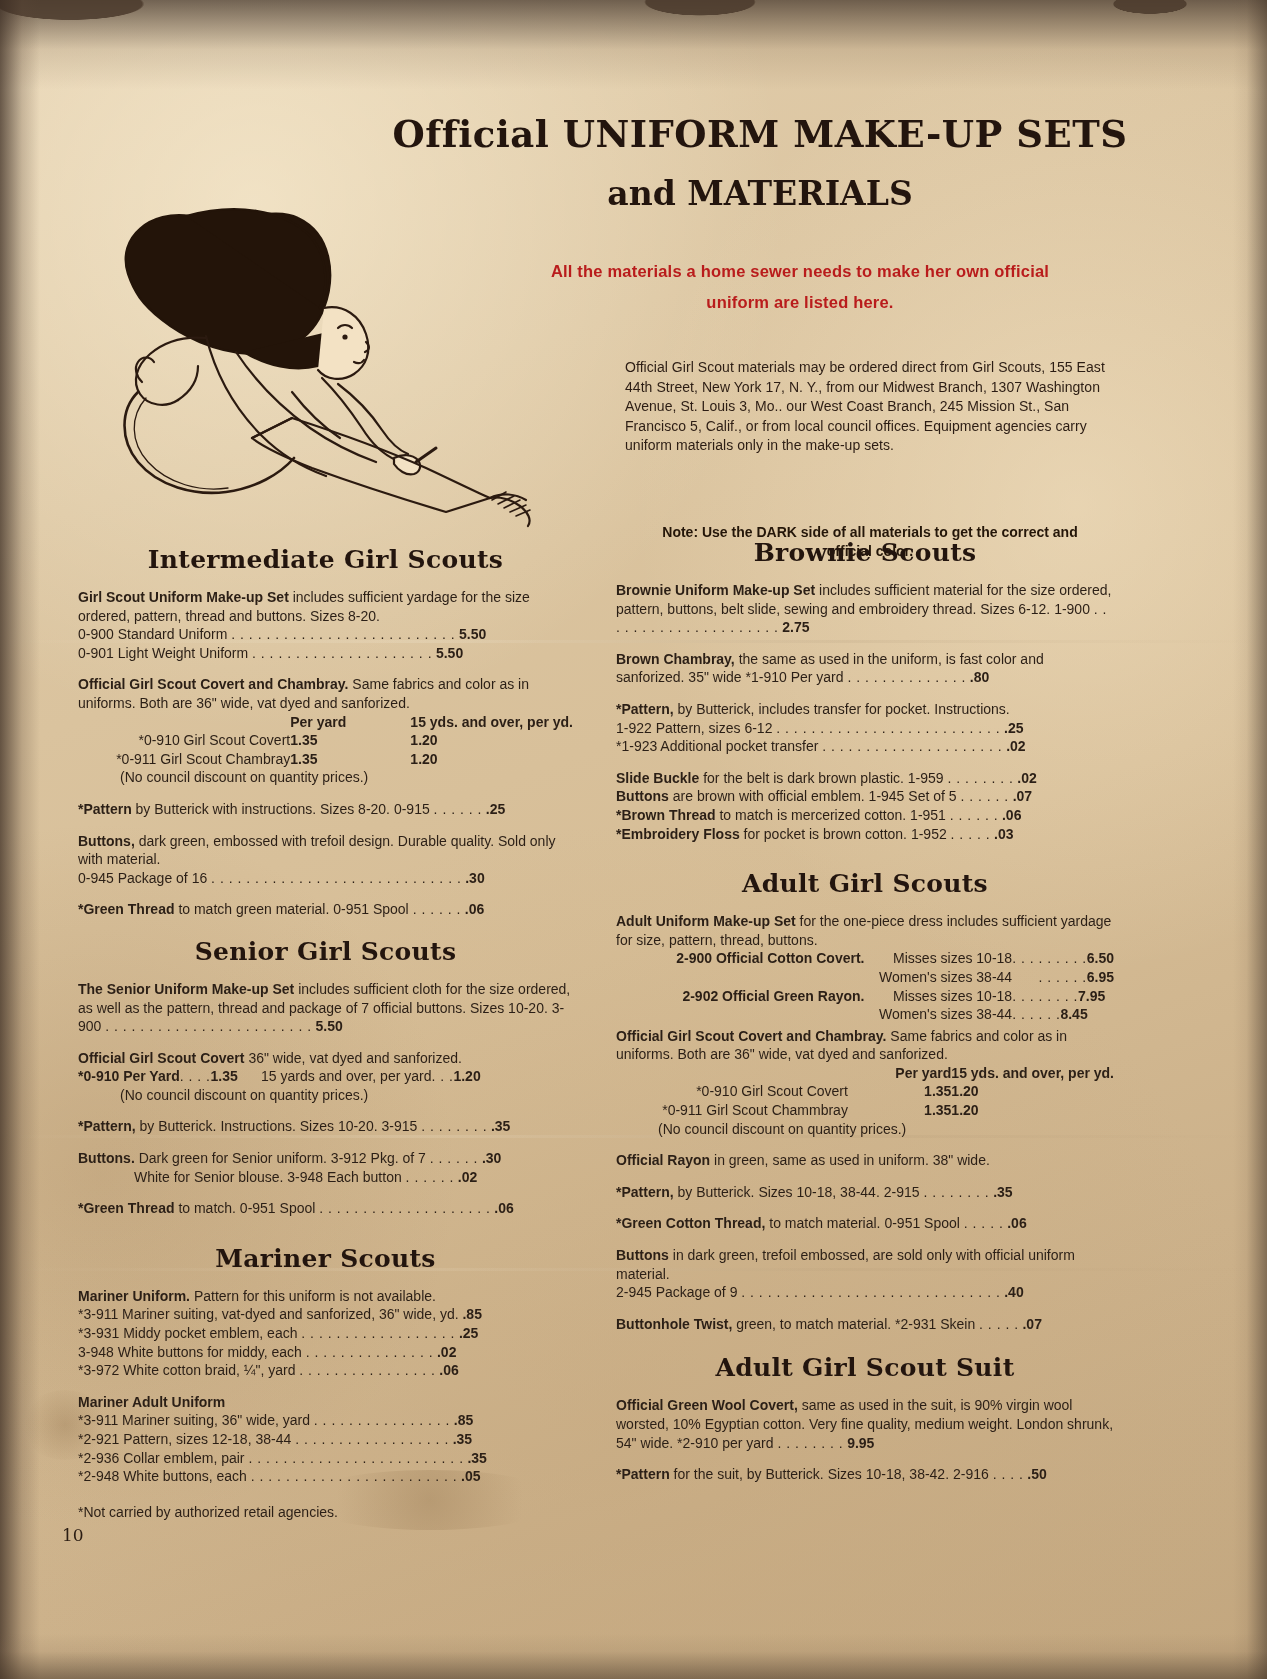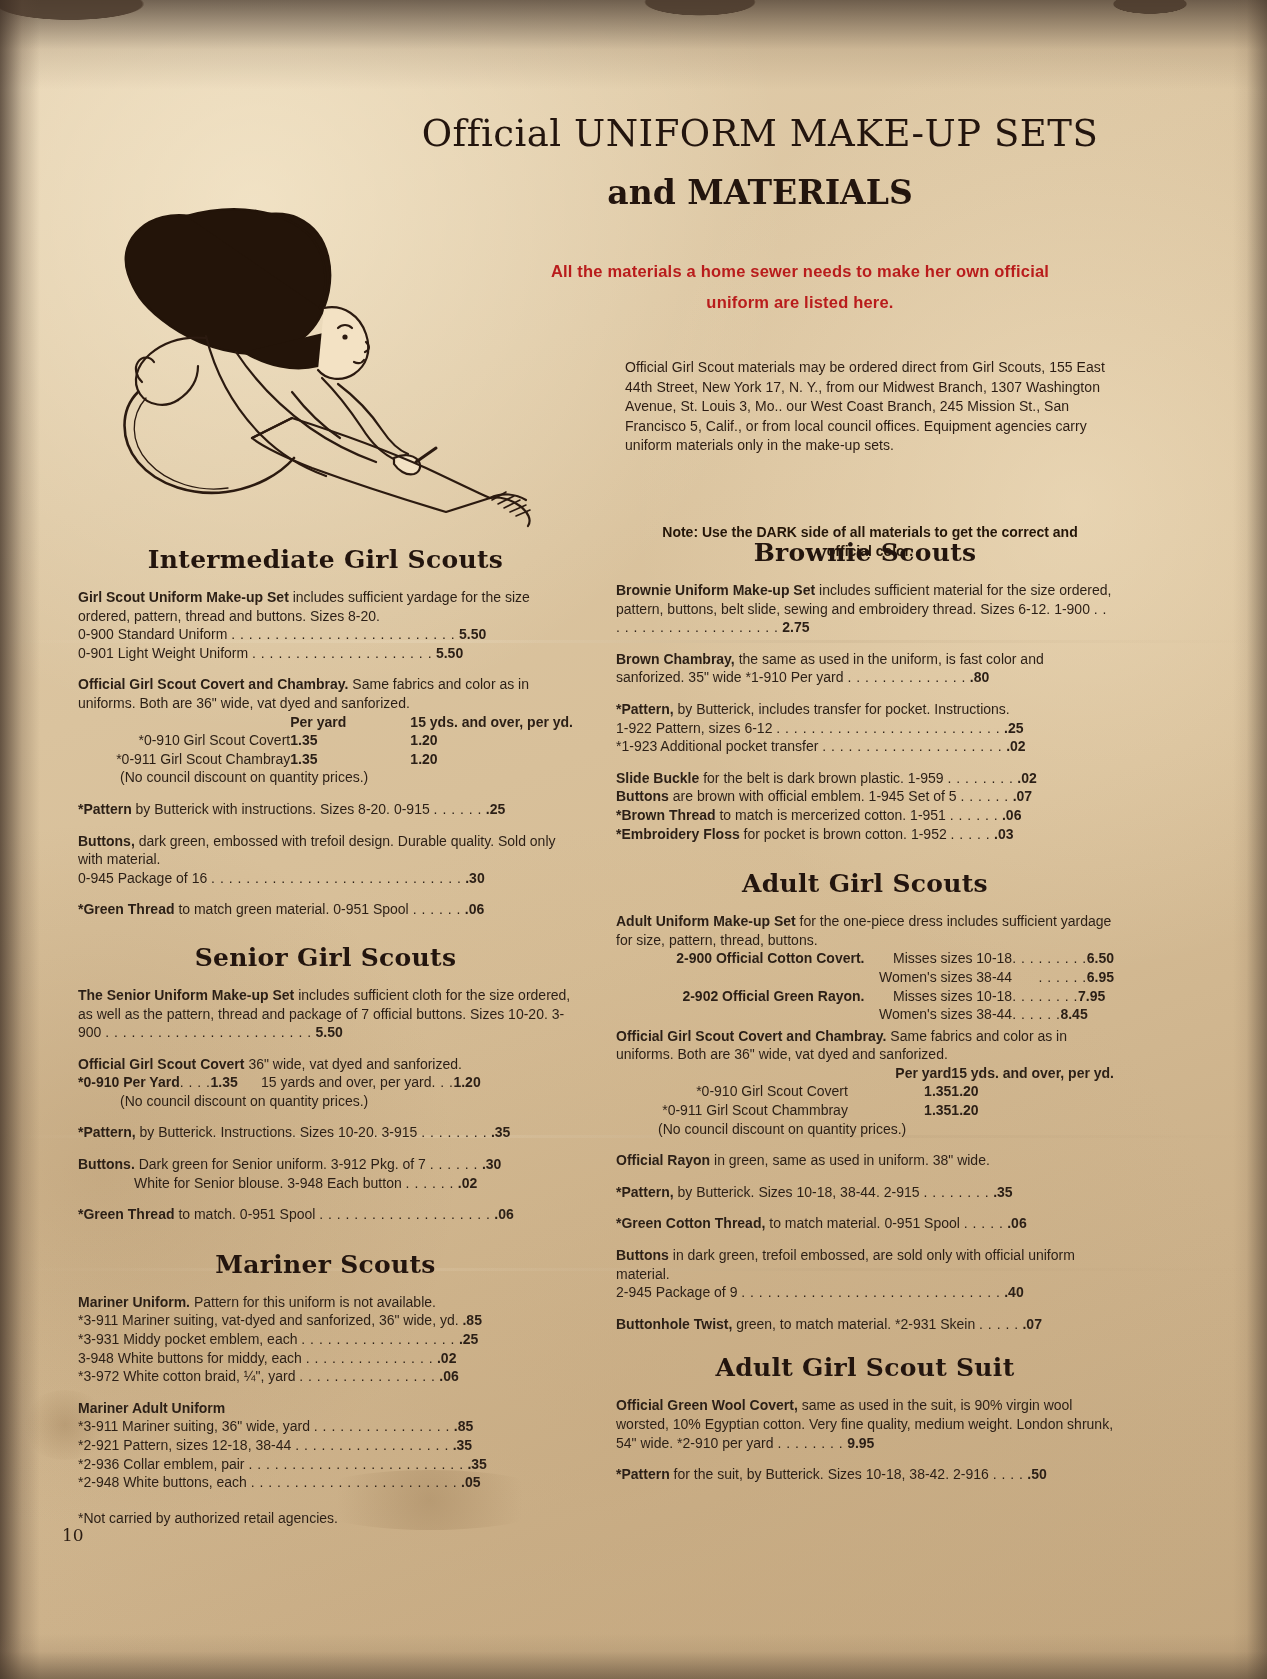--- a/index.html
+++ b/index.html
@@ -53,21 +53,21 @@
   }
   #content {
     position:absolute; inset:0;
   }
   
   #title-block {
     position:absolute; left:370px; top:112px; width:780px; text-align:center;
   }
   #title-block .line1 {
     font-family:"DejaVu Serif", serif;
-    font-weight:normal; font-size:37px; letter-spacing:.5px;
+    font-weight:bold; font-size:37px; letter-spacing:.5px;
     color:#23150e; white-space:nowrap;
   }
   #title-block .line2 {
     font-family:"DejaVu Serif", serif;
     font-weight:bold; font-size:33px; margin-top:18px; color:#23150e;
   }
   #lede {
     position:absolute; left:520px; top:256px; width:560px;
     text-align:center; font-weight:bold; font-size:16.5px; line-height:31px;
     color:#b91c1c; letter-spacing:.2px;
@@ -282,21 +282,21 @@
       <b>.30</b></span>
     </div>
 
     <div class="block">
       <span class="row"><b>*Green Thread</b>
       <span>to match green material.   0-951 Spool</span>
       <span class="dots">. . . . . .</span>
       <b>.06</b></span>
     </div>
 
-    <h2 class="sect" style="margin-top:24px;">Senior Girl Scouts</h2>
+    <h2 class="sect" style="margin-top:18px;">Senior Girl Scouts</h2>
 
     <div class="block">
       <span class="lead"><b>The Senior Uniform Make-up Set</b>
       <span>includes sufficient cloth for the size ordered, as well as the pattern, thread and package of 7 official buttons. Sizes 10-20.  3-900</span>
       <span class="dots">. . . . . . . . . . . . . . . . . . . . . . . .</span>
       <b>5.50</b></span>
     </div>
 
     <div class="block">
       <span class="lead"><b>Official Girl Scout Covert</b>

